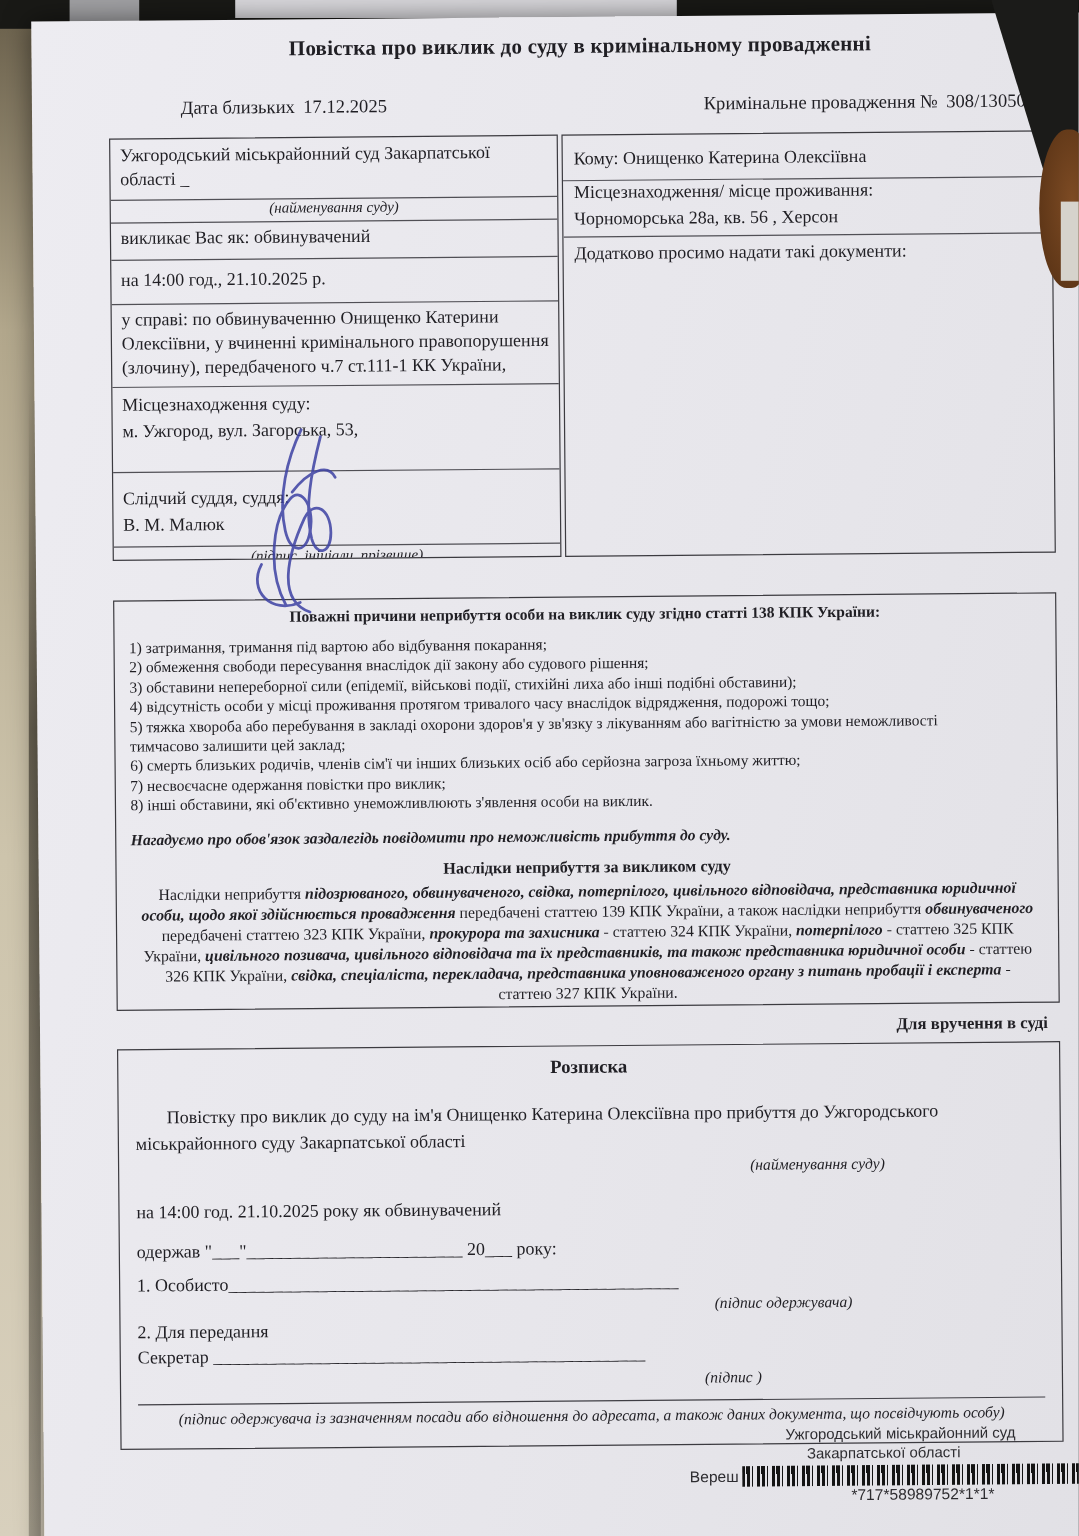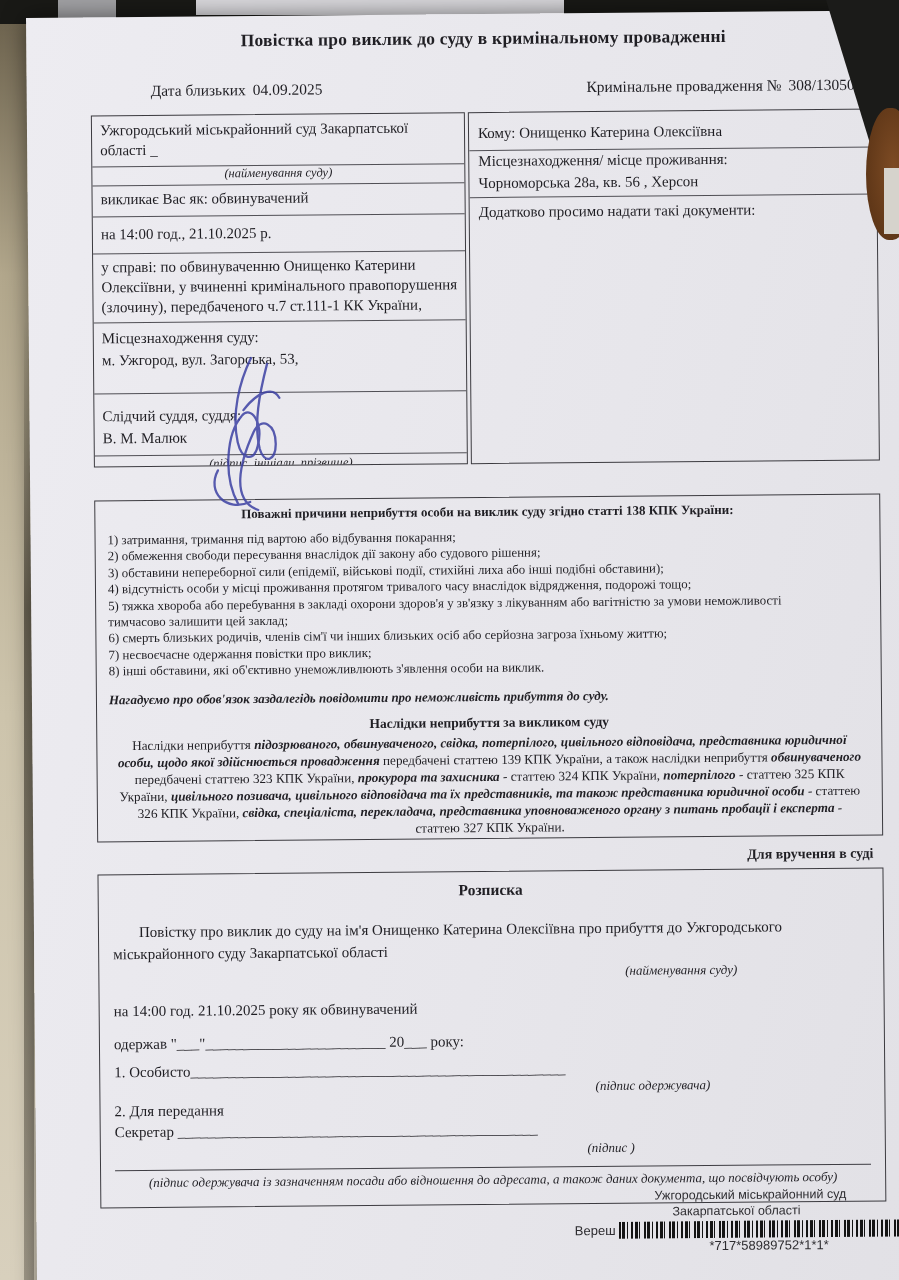--- a/index.html
+++ b/index.html
@@ -67,21 +67,21 @@
 <div class="beige-streak"></div>
 <div class="top-sliver"></div>
 <div class="top-left-obj"></div>
 
 <div class="paper">
   <div class="content">
 
     <div class="title">Повістка про виклик до суду в кримінальному провадженні</div>
 
     <div class="meta">
-      <span class="l"><span>Дата близьких</span><span class="v">04.09.2025</span></span>
+      <span class="l"><span>Дата близьких</span><span class="v">17.12.2025</span></span>
       <span class="r"><span>Кримінальне провадження №</span><span class="v">308/13050/24</span></span>
     </div>
 
     <div class="twobox">
       <div class="box bl">
         <div class="row">Ужгородський міськрайонний суд Закарпатської області _</div>
         <div class="bline" style="margin-top:5px"></div>
         <div class="cap">(найменування суду)</div>
         <div class="bline" style="margin-top:2px"></div>
         <div class="row" style="margin-top:4px">викликає Вас як:  обвинувачений</div>

